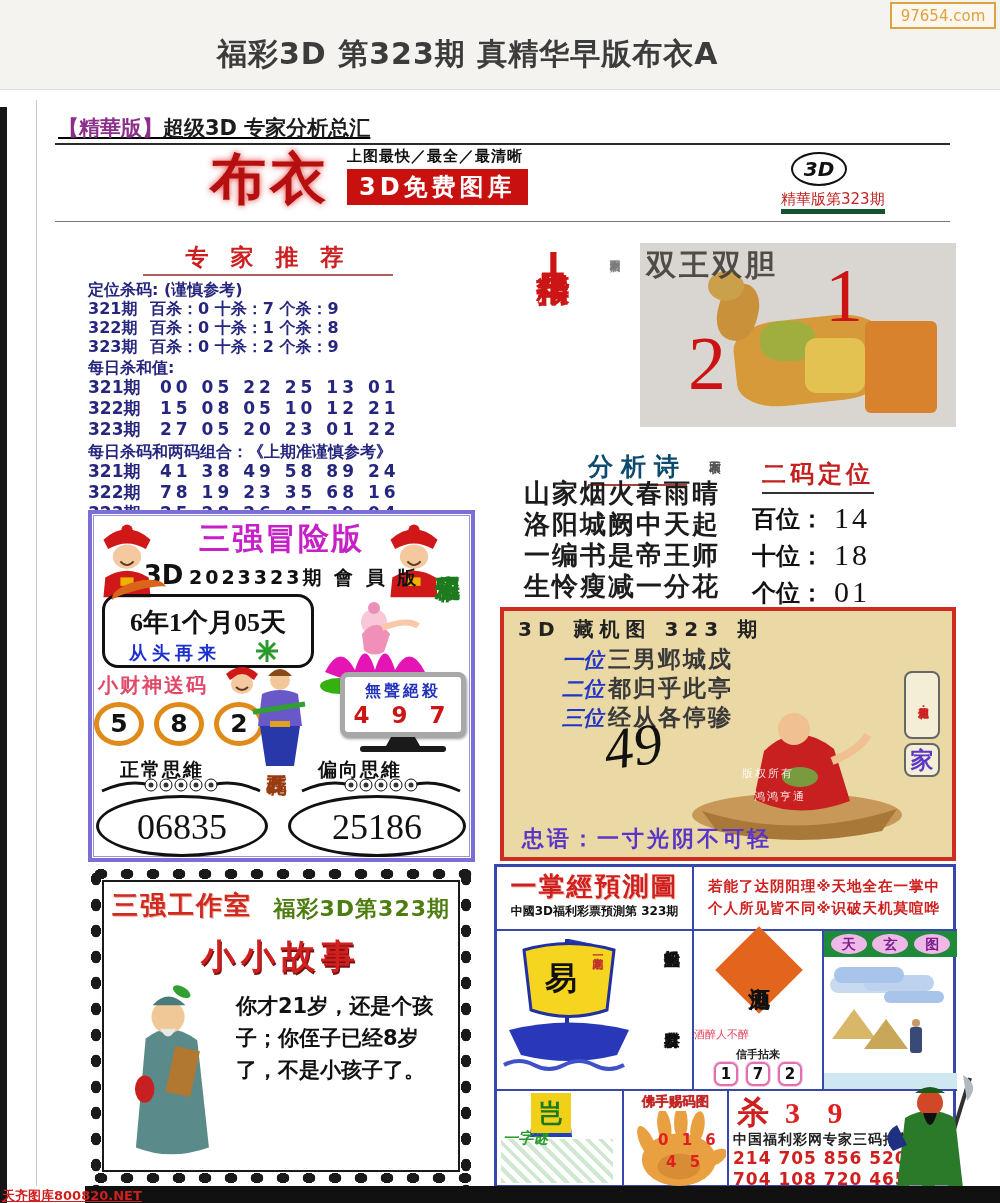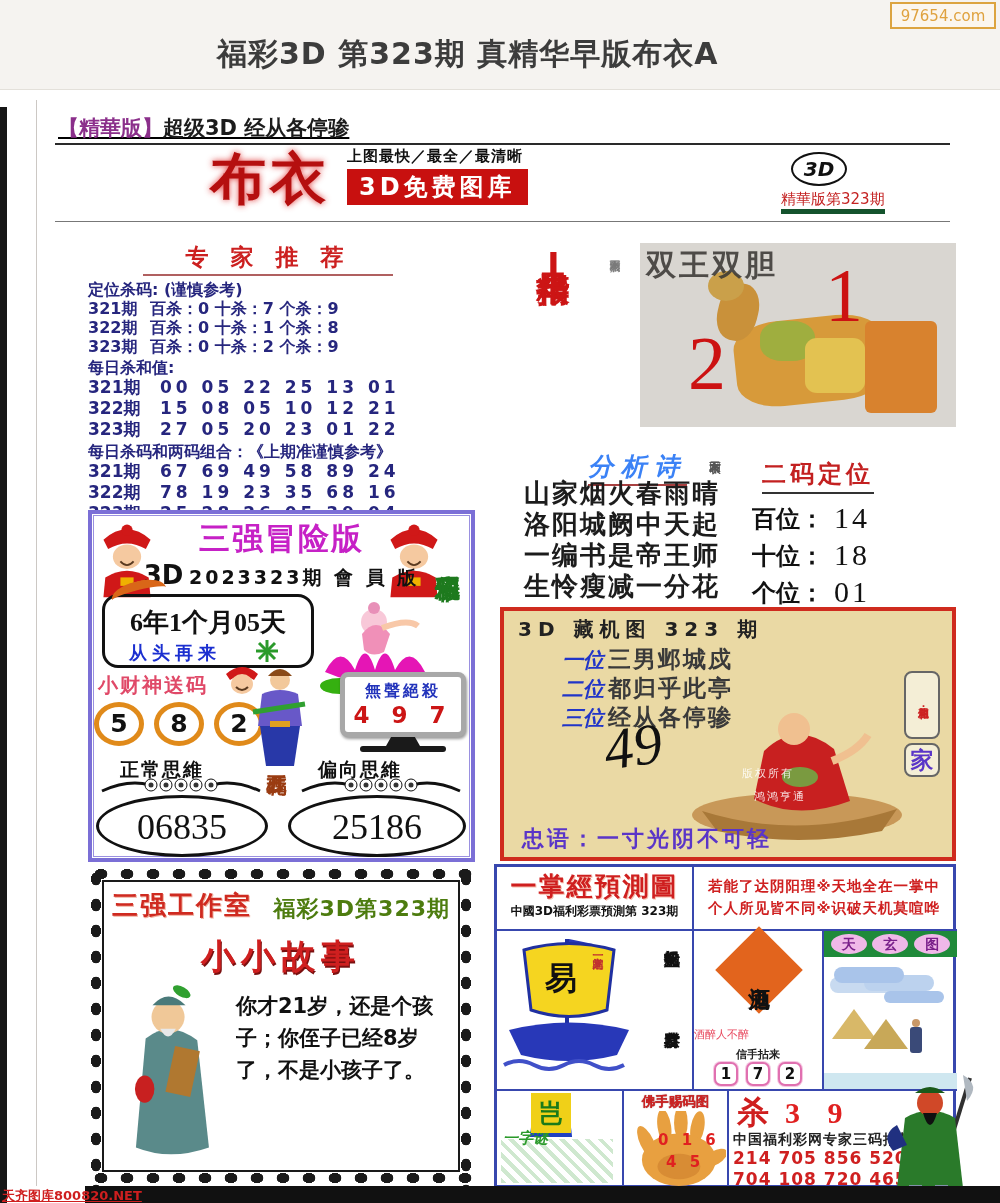--- a/index.html
+++ b/index.html
@@ -38,22 +38,22 @@
   .srow { display:flex; font-size:17px; line-height:21px; letter-spacing:1px; }
   .srow .p { width:72px; letter-spacing:0; }
   .srow .t { letter-spacing:4px; }
 
   .morning-title { left:534px; top:246px; height:185px; font-size:33px; font-weight:bold; color:#cc1515; line-height:38px; }
   .morning-wm { left:606px; top:252px; height:130px; font-size:11px; color:#7a7a7a; }
   .photo { left:640px; top:243px; width:316px; height:184px; background:#d9d6d1; overflow:hidden; }
   .photo-title { left:6px; top:2px; font-size:30px; font-weight:900; color:rgba(58,56,52,.88); letter-spacing:3px; }
   .bignum { font-size:76px; color:#cc1212; font-family:"Liberation Serif", serif; line-height:1; }
 
-  .poem-title { left:588px; top:450px; font-size:25px; font-weight:bold; color:#3b82f6; letter-spacing:8px;
-                border-bottom:2px solid #a84040; padding-bottom:1px;font-style:italic; }
+  .poem-title { left:588px; top:450px; font-size:25px; font-weight:bold; color:#0c4a6e; letter-spacing:8px;
+                border-bottom:2px solid #a84040; padding-bottom:1px; }
   .poem-lines { left:524px; top:478px; font-size:26px; line-height:31px; color:#1c1c1c;
                 font-family:"Liberation Serif", serif; font-weight:600; letter-spacing:2px; }
   .poem-wm { left:706px; top:452px; height:155px; font-size:12px; color:#555; }
   .tc-title { left:762px; top:458px; font-size:24px; font-weight:bold; color:#c32020; letter-spacing:4px;
               border-bottom:2px solid #333; padding-bottom:2px; }
   .tc-rows { left:752px; top:498px; }
   .tc-row { display:flex; align-items:flex-end; height:37px; }
   .tc-row .lab { font-size:24px; font-weight:bold; color:#111; }
   .tc-row .val { font-size:30px; font-family:"Liberation Serif", serif; color:#111; margin-left:10px; letter-spacing:3px; }
 
@@ -162,21 +162,21 @@
 
 <div class="page">
 
   <div class="abs topstrip"></div>
   <div class="abs badge">97654.com</div>
   <div class="abs page-title">福彩3D 第323期 真精华早版布衣A</div>
   <div class="abs leftbar"></div>
   <div class="abs vline"></div>
 
   <div class="abs edition">
-    <span class="pfx">【精華版】</span><span class="rest">超级3D 经从各停骖</span>
+    <span class="pfx">【精華版】</span><span class="rest">超级3D 专家分析总汇</span>
   </div>
   <div class="abs hr1"></div>
   <div class="abs buyi">布衣</div>
   <div class="abs tagline">上图最快／最全／最清晰</div>
   <div class="abs banner">3D免费图库</div>
   <div class="abs oval3d">3D</div>
   <div class="abs issue-label">精華版第323期</div>
   <div class="abs hr2"></div>
 
   <div class="abs expert">
@@ -203,21 +203,21 @@
         <span class="p">322期</span>
         <span class="t">15 08 05 10 12 21</span>
       </div>
     <div class="srow">
         <span class="p">323期</span>
         <span class="t">27 05 20 23 01 22</span>
       </div>
     <div class="ex-sub" style="margin-top:2px;">每日杀码和两码组合：《上期准谨慎参考》</div>
     <div class="srow">
         <span class="p">321期</span>
-        <span class="t">67 69 49 58 89 24</span>
+        <span class="t">41 38 49 58 89 24</span>
       </div>
     <div class="srow">
         <span class="p">322期</span>
         <span class="t">78 19 23 35 68 16</span>
       </div>
     <div class="srow">
         <span class="p">323期</span>
         <span class="t">25 28 26 05 39 04</span>
       </div>
   </div>

